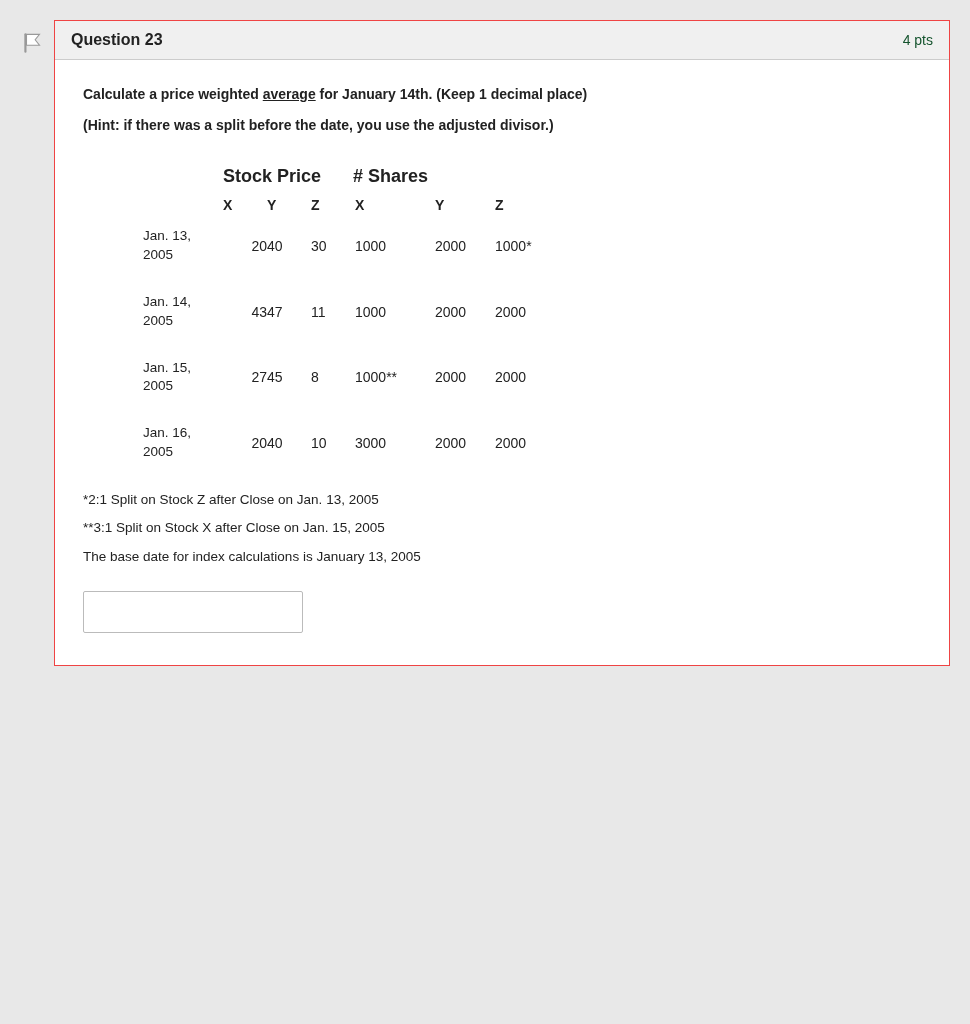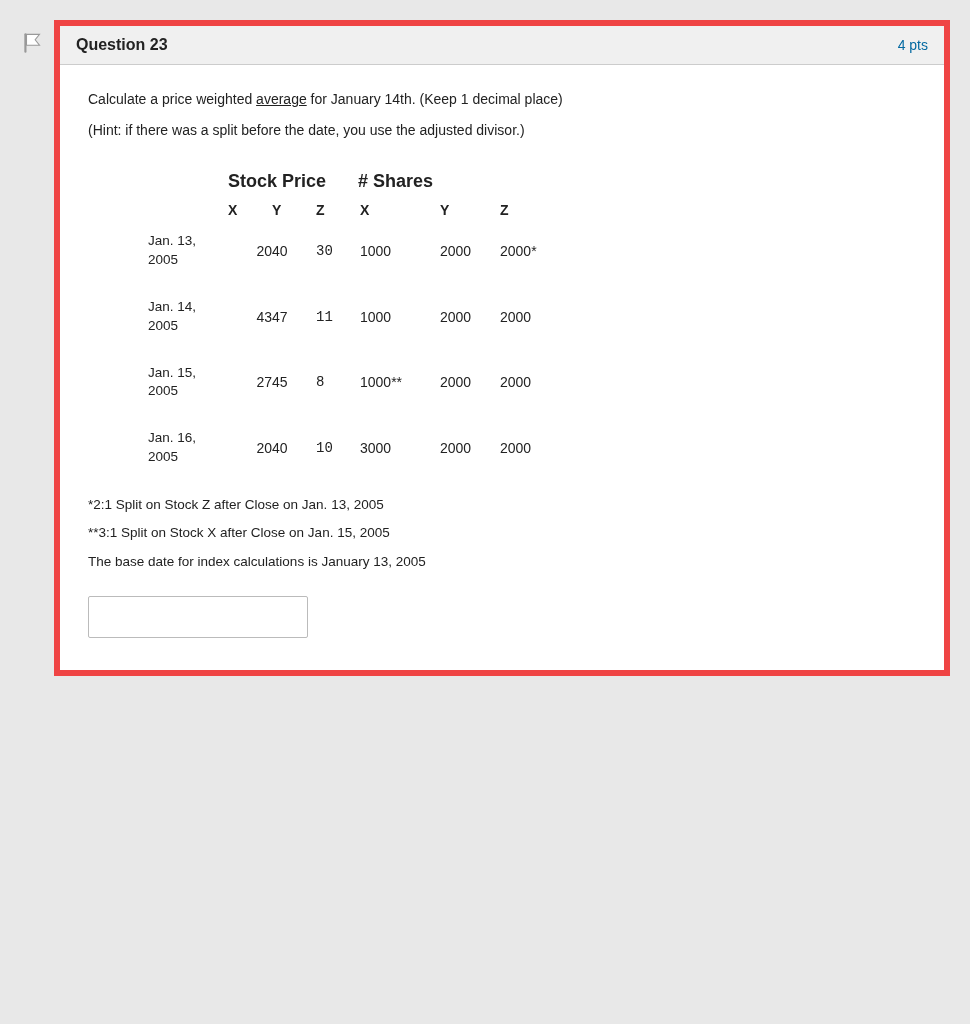--- a/index.html
+++ b/index.html
@@ -22,44 +22,45 @@
     }
     .flag-icon {
       width: 30px;
       margin-top: 10px;
       margin-right: 4px;
       flex-shrink: 0;
     }
     .question-card {
       flex: 1;
       background: #fff;
-      border: 6px solid #ef4444;
+      border: 1px solid #ef4444;
     }
     .question-header {
       display: flex;
       justify-content: space-between;
       align-items: center;
       background: #f0f0f0;
       border-bottom: 1px solid #ccc;
       padding: 10px 16px;
     }
     .question-title {
       font-weight: bold;
       font-size: 16px;
     }
     .question-points {
       font-size: 14px;
-      color: #0369a1;
+      color: #14532d;
     }
     .question-body {
       padding: 24px 28px 32px 28px;
     }
     .instruction {
       margin-bottom: 10px;
       line-height: 1.5;
+      font-weight: bold;
     }
     .underline {
       text-decoration: underline;
     }
     .table-section {
       margin-top: 30px;
       margin-left: 60px;
     }
     .table-header-row {
       display: flex;
@@ -86,21 +87,21 @@
 
     .data-row {
       display: flex;
       flex-direction: row;
       align-items: center;
       margin-bottom: 28px;
     }
     .cell-date { width: 80px; line-height: 1.4; font-size: 13.5px; }
     .cell-x { width: 44px; text-align: right; }
     .cell-y { width: 44px; }
-    .cell-z { width: 44px; font-family: Liberation Mono, monospace; }
+    .cell-z { width: 44px; }
     .cell-sx { width: 80px; }
     .cell-sy { width: 60px; }
     .cell-sz { width: 60px; }
 
     .footnotes {
     }
     .footnote {
       margin-bottom: 8px;
       font-size: 13.5px;
       line-height: 1.5;
@@ -165,21 +166,21 @@
         </div>
 
         <div id="table-rows-container">
             <div class="data-row">
       <div class="cell-date">Jan. 13, 2005</div>
       <div class="cell-x">20</div>
       <div class="cell-y">40</div>
       <div class="cell-z">30</div>
       <div class="cell-sx">1000</div>
       <div class="cell-sy">2000</div>
-      <div class="cell-sz">2000*</div>
+      <div class="cell-sz">1000*</div>
     </div>
             <div class="data-row">
       <div class="cell-date">Jan. 14, 2005</div>
       <div class="cell-x">43</div>
       <div class="cell-y">47</div>
       <div class="cell-z">11</div>
       <div class="cell-sx">1000</div>
       <div class="cell-sy">2000</div>
       <div class="cell-sz">2000</div>
     </div>

